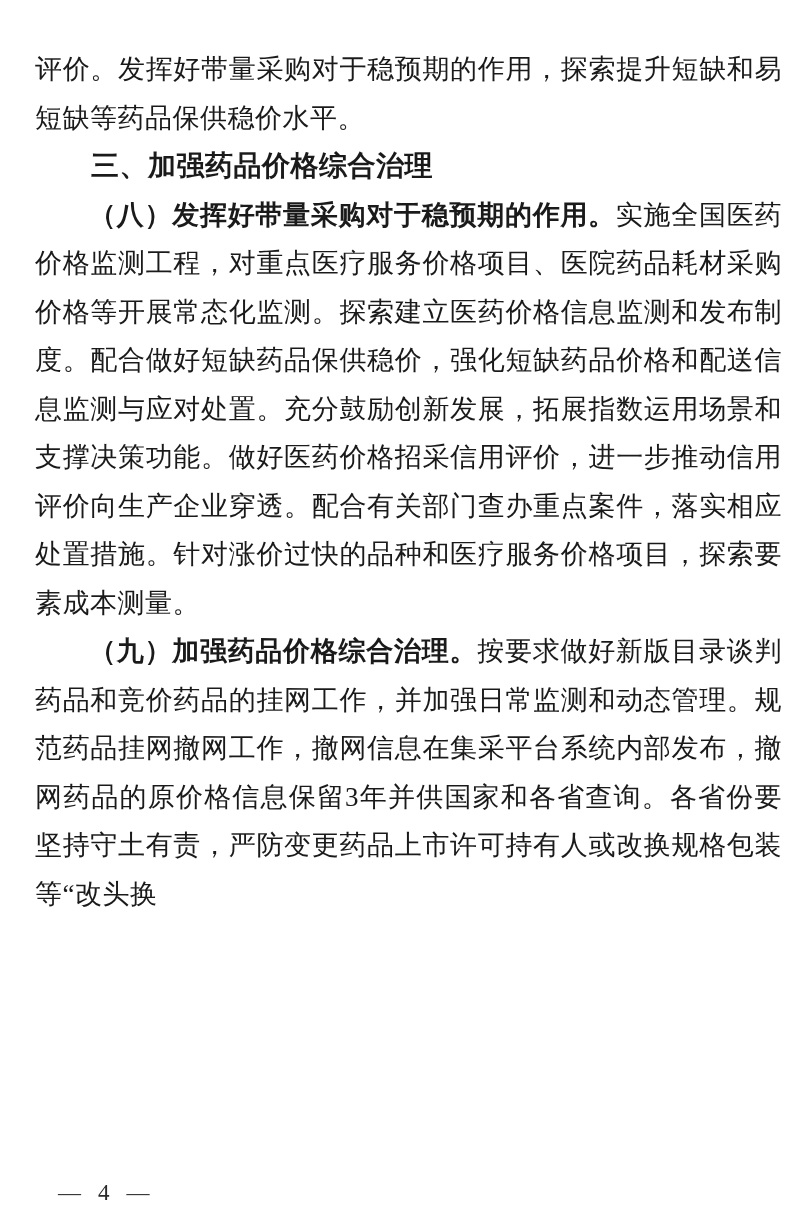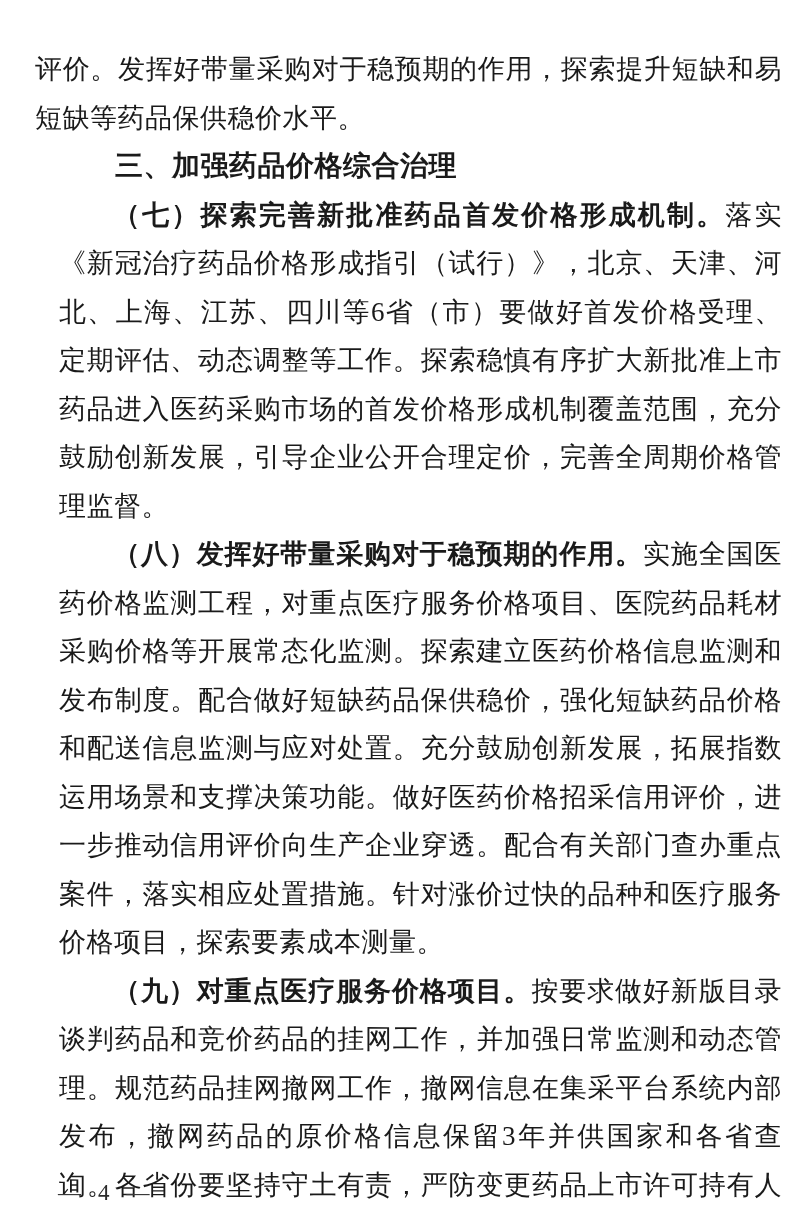--- a/index.html
+++ b/index.html
@@ -24,21 +24,20 @@
   .para {
     margin: 0;
     font-size: 27px;
     line-height: 48.5px;
     text-align: justify;
     letter-spacing: 0.5px;
     word-break: break-all;
   }
   .indent {
     text-indent: 2em;
-    margin-left: 24px;
   }
   .heading {
     font-family: "Liberation Sans", "DejaVu Sans", sans-serif;
     font-weight: bold;
     font-size: 28px;
     text-align: left;
   }
   .lead {
     font-weight: bold;
   }
@@ -59,25 +58,24 @@
 </style>
 </head>
 <body>
 
 <div class="page">
 
   <p class="para">评价。发挥好带量采购对于稳预期的作用，探索提升短缺和易短缺等药品保供稳价水平。</p>
 
   <p class="para indent heading">三、加强药品价格综合治理</p>
 
-  <p class="para indent"><span class="lead">（七）探索完善新批准药品首发价格形成机制。</span><span>落实《新冠治疗药品价格形成指引（试行）》，北京、天津、河北、上海、江苏、四川等6省（市）要做好首发价格受理、定期评估、动态调整等工作。探索稳慎有序扩大新批准上市药品进入医药采购市场的首发价格形成机制覆盖范围，充分鼓励创新发展，引导企业公开合理定价，完善全周期价格管理监督。</span></p>
 
   <p class="para indent"><span class="lead">（八）发挥好带量采购对于稳预期的作用。</span><span>实施全国医药价格监测工程，对重点医疗服务价格项目、医院药品耗材采购价格等开展常态化监测。探索建立医药价格信息监测和发布制度。配合做好短缺药品保供稳价，强化短缺药品价格和配送信息监测与应对处置。充分鼓励创新发展，拓展指数运用场景和支撑决策功能。做好医药价格招采信用评价，进一步推动信用评价向生产企业穿透。配合有关部门查办重点案件，落实相应处置措施。针对涨价过快的品种和医疗服务价格项目，探索要素成本测量。</span></p>
 
-  <p class="para indent"><span class="lead">（九）对重点医疗服务价格项目。</span><span>按要求做好新版目录谈判药品和竞价药品的挂网工作，并加强日常监测和动态管理。规范药品挂网撤网工作，撤网信息在集采平台系统内部发布，撤网药品的原价格信息保留3年并供国家和各省查询。各省份要坚持守土有责，严防变更药品上市许可持有人或改换规格包装等“改头换</span></p>
+  <p class="para indent"><span class="lead">（九）加强药品价格综合治理。</span><span>按要求做好新版目录谈判药品和竞价药品的挂网工作，并加强日常监测和动态管理。规范药品挂网撤网工作，撤网信息在集采平台系统内部发布，撤网药品的原价格信息保留3年并供国家和各省查询。各省份要坚持守土有责，严防变更药品上市许可持有人或改换规格包装等“改头换</span></p>
 
   <div class="footer">
     <span class="dash">—</span>
     <span class="page-num">4</span>
     <span class="dash">—</span>
   </div>
 
 </div>
 
 </body></html>

